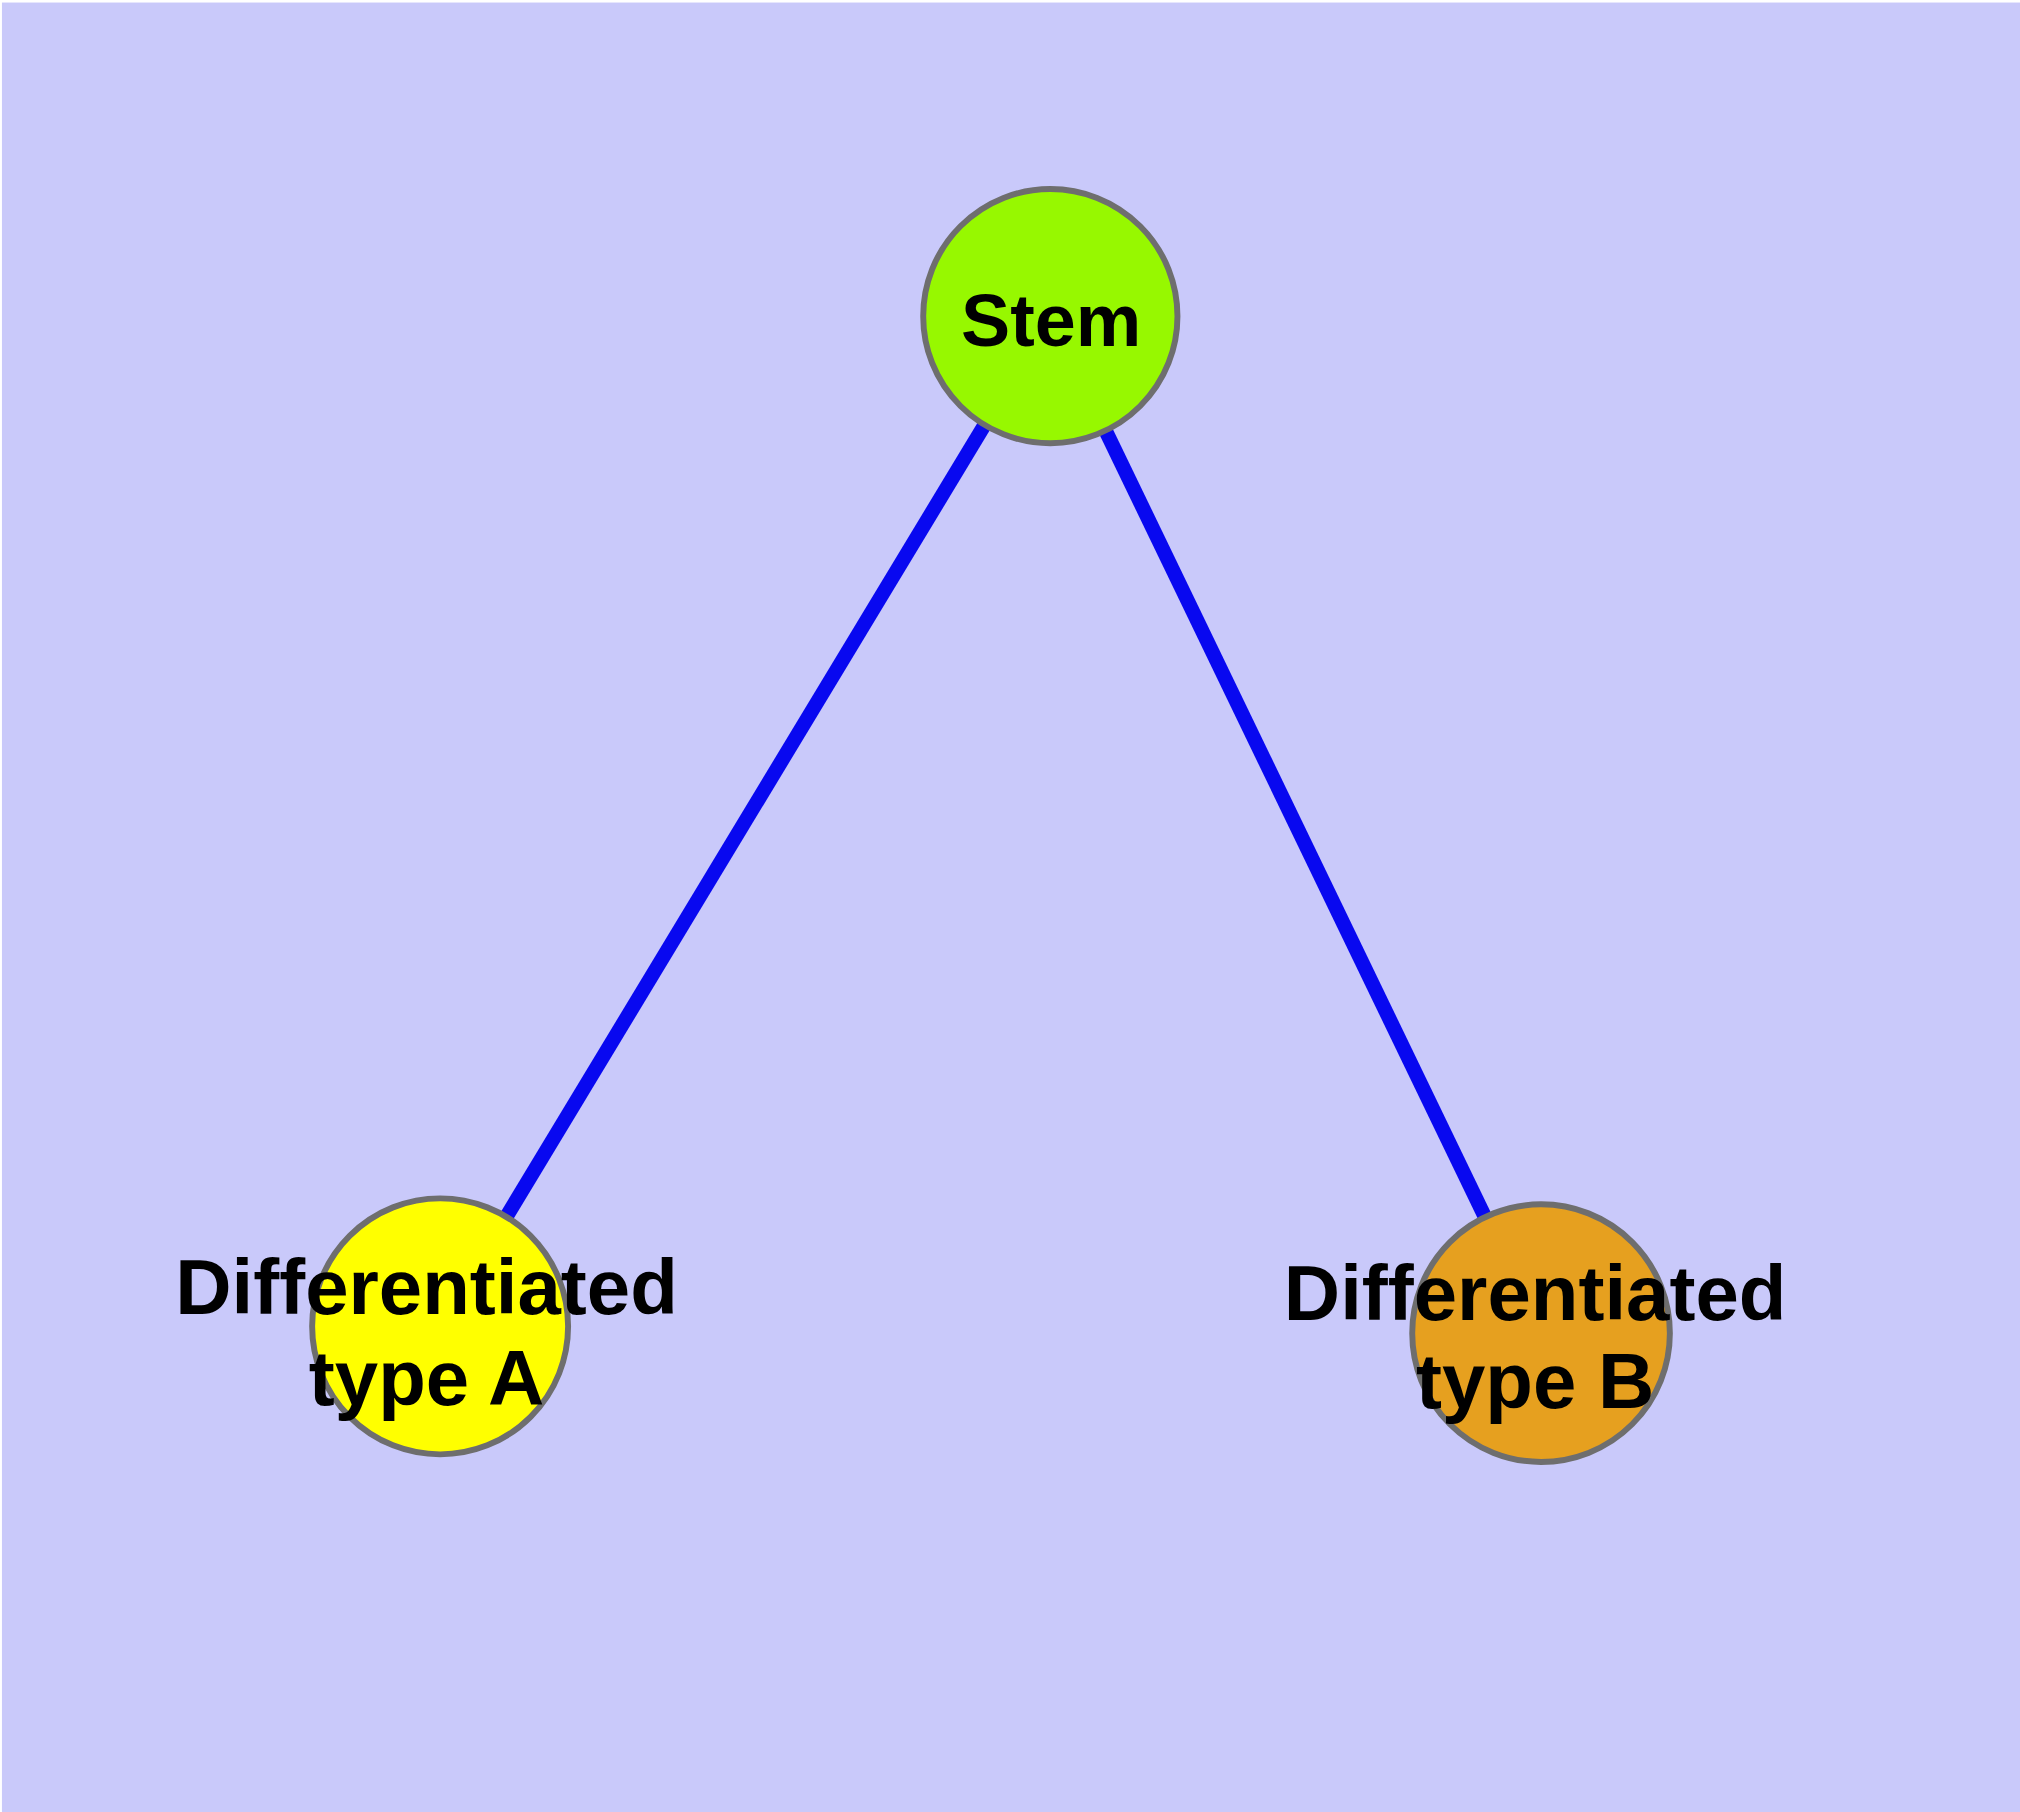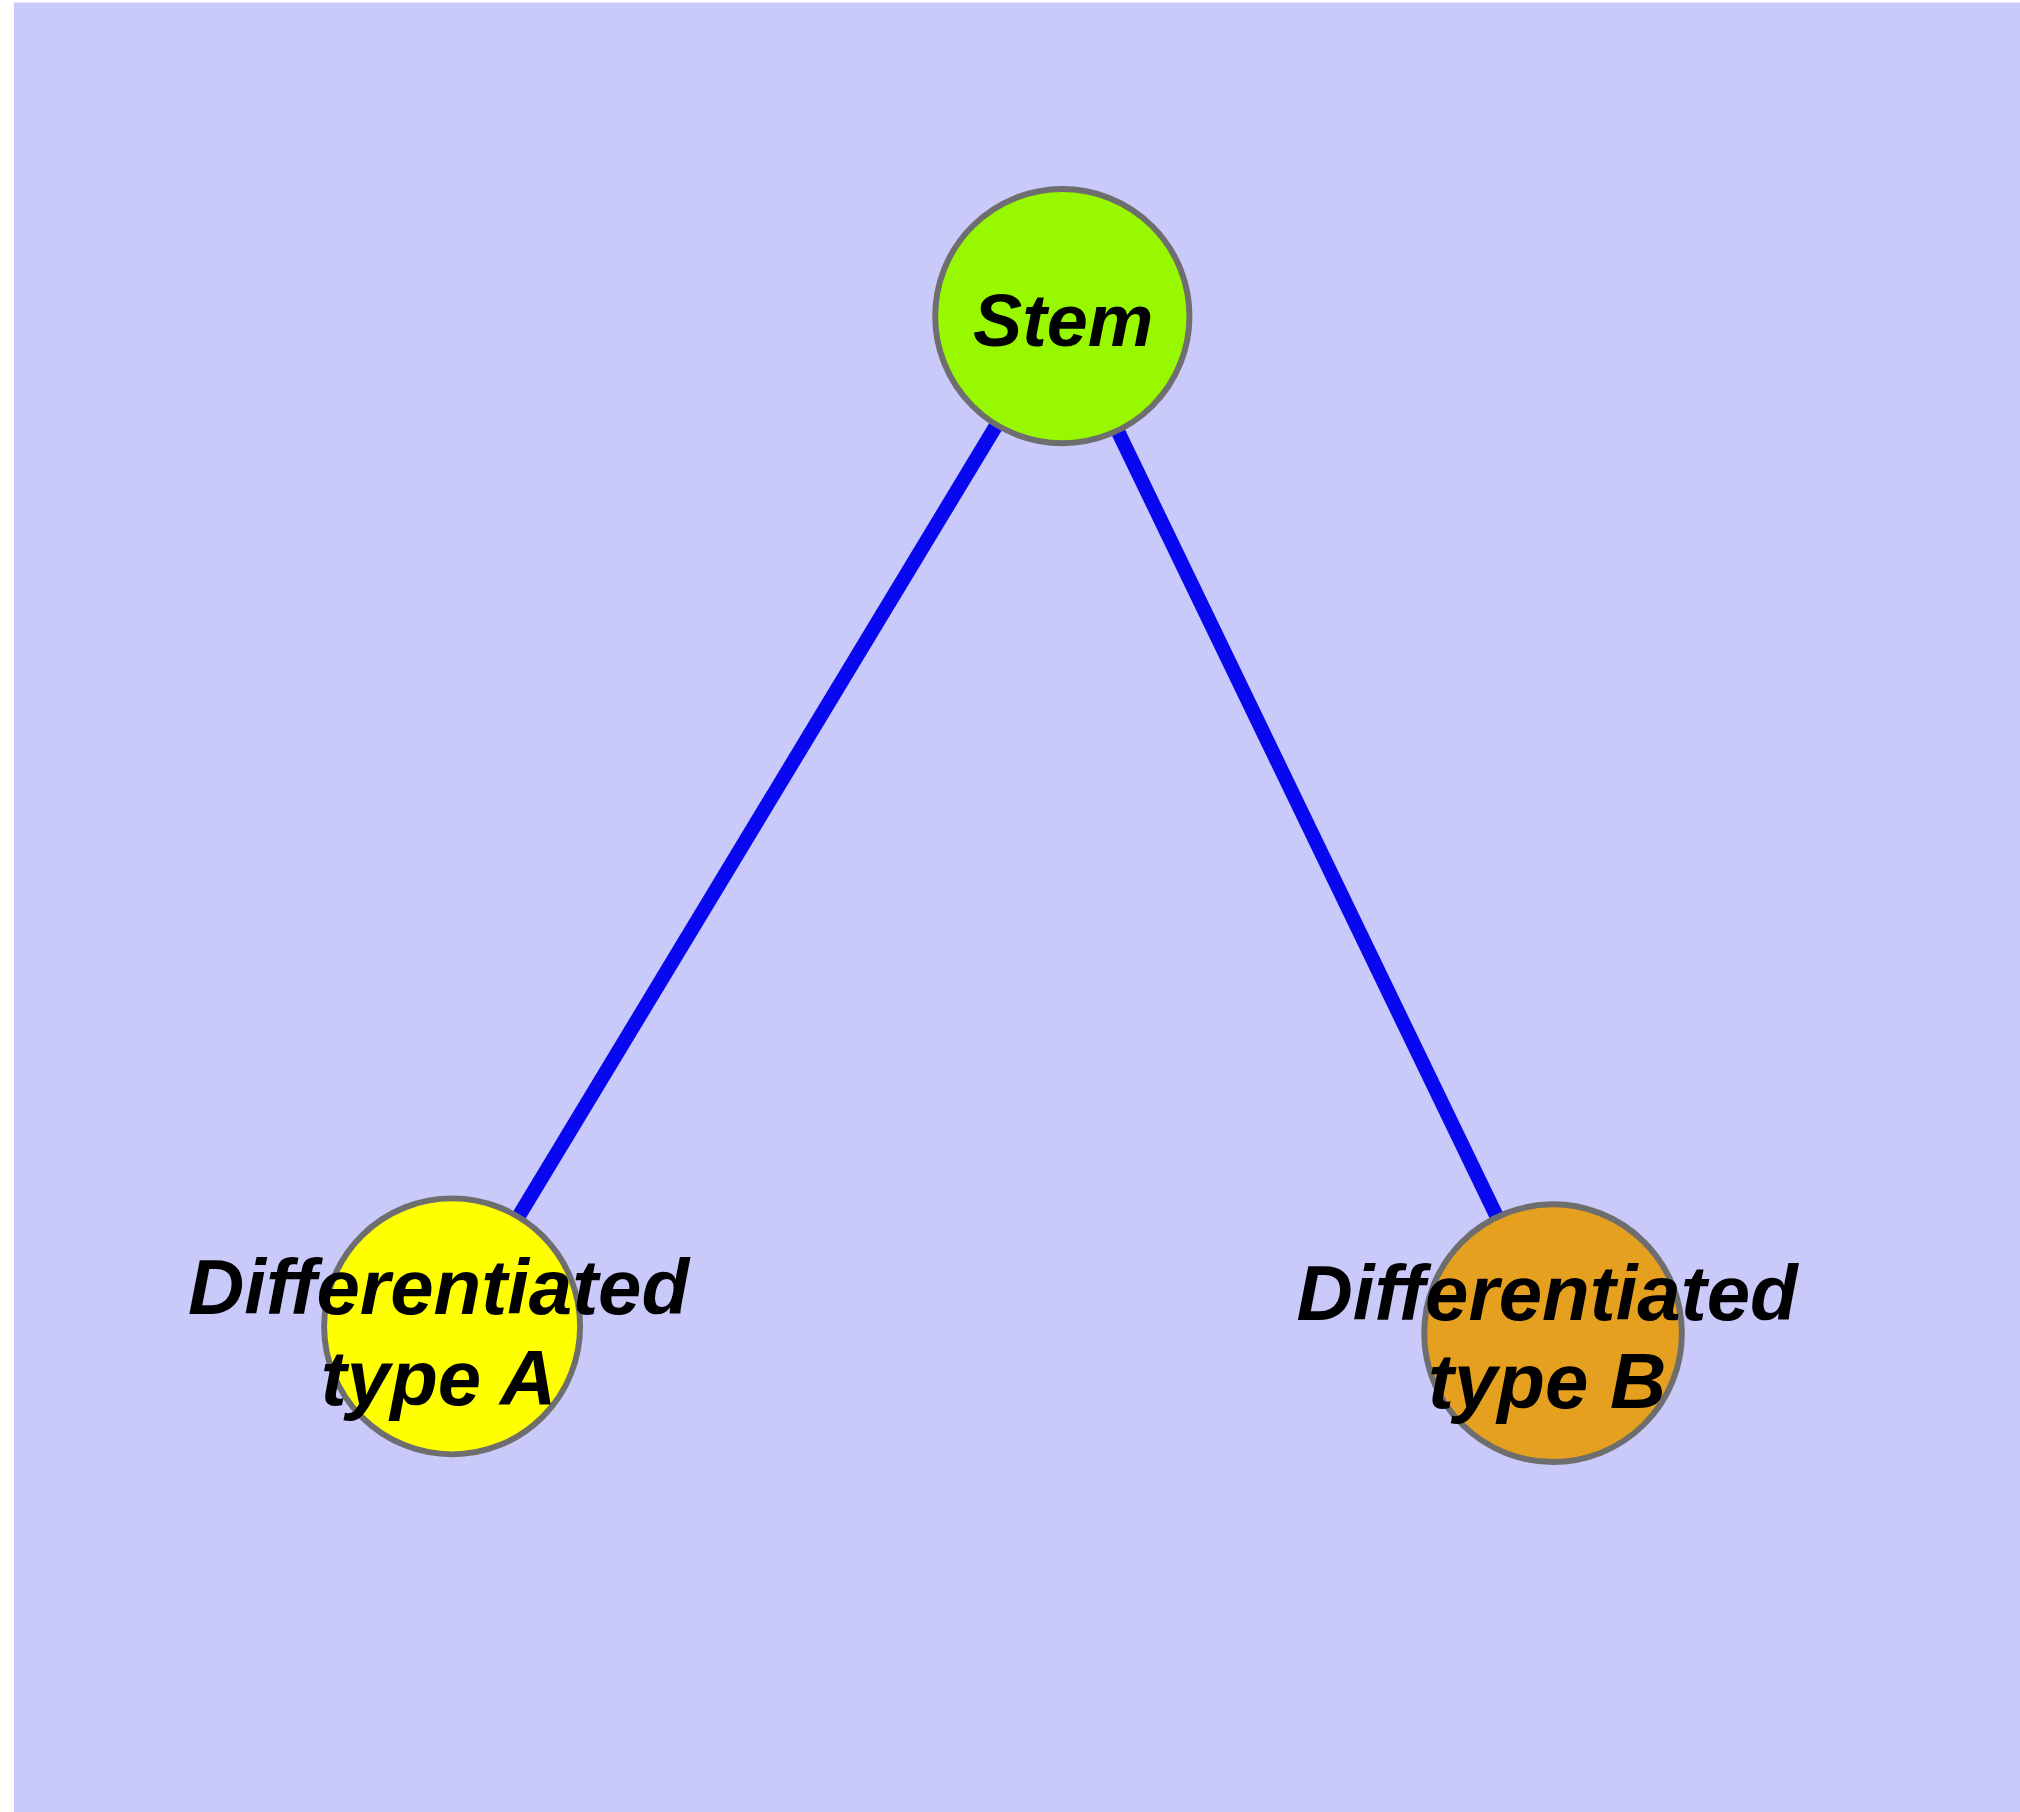--- a/index.html
+++ b/index.html
@@ -5,25 +5,24 @@
   html, body {
     margin: 0;
     padding: 0;
     width: 2021px;
     height: 1812px;
     background: #ffffff;
     overflow: hidden;
   }
   .graph-stage {
     position: absolute;
-    left: 12px;
+    left: 0;
     top: 0;
     width: 1894px;
     height: 1812px;
-    font-style: italic;
   }
   svg text {
     font-family: "Liberation Sans", sans-serif;
     font-weight: bold;
     fill: #000000;
     text-anchor: middle;
   }
   .node-label { font-size: 92px; }
   .node-label-stem { font-size: 87px; }
   .edge { fill: none; }

